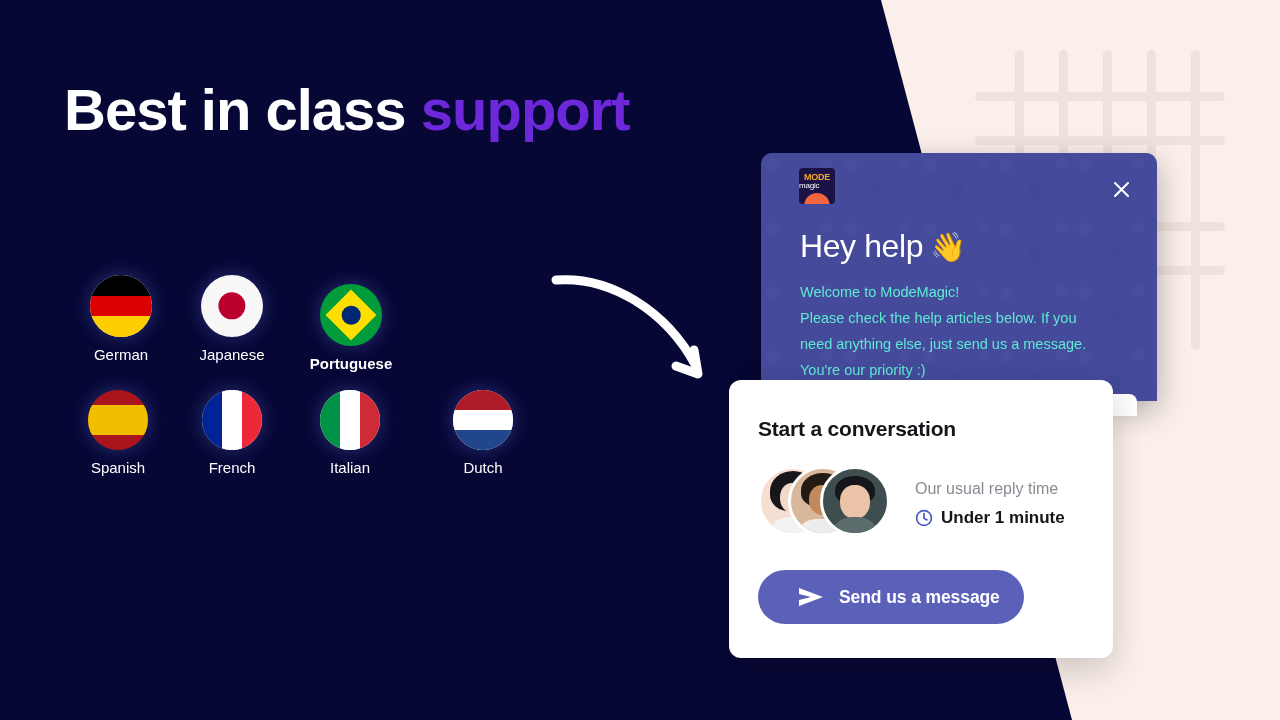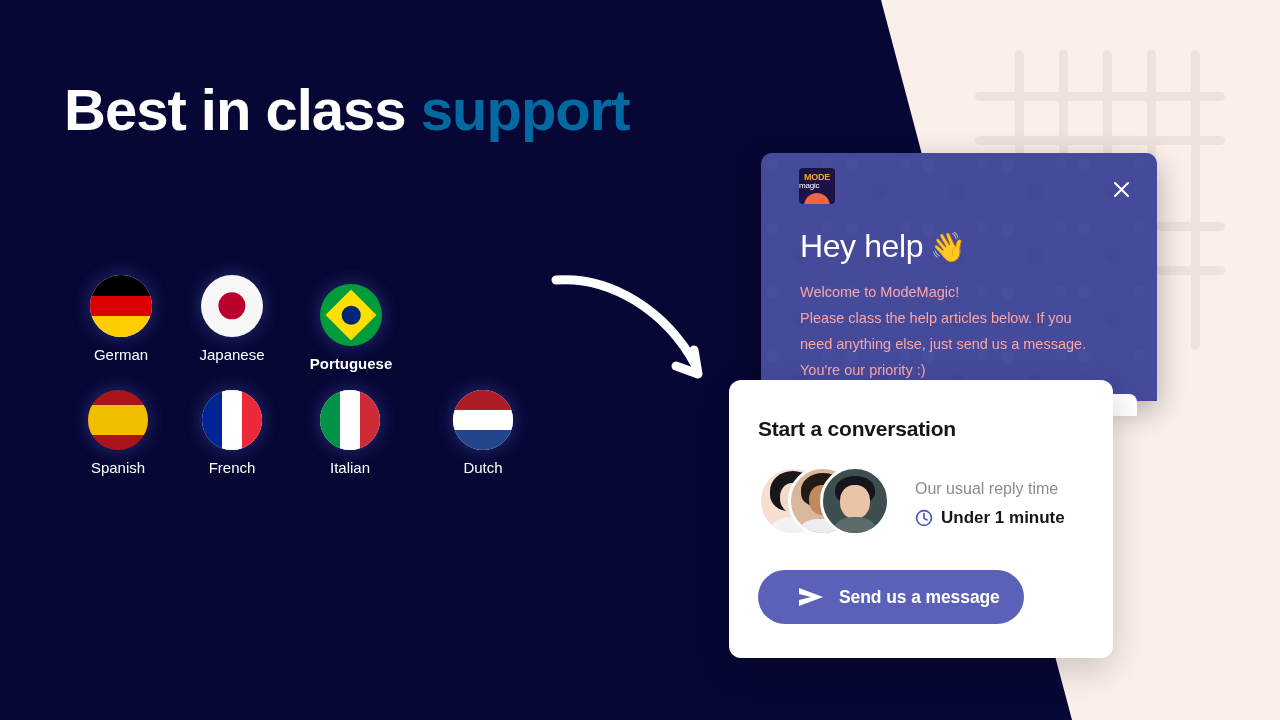--- a/index.html
+++ b/index.html
@@ -19,21 +19,21 @@
     background:#070736;
     clip-path:polygon(0 0, 881px 0, 1072px 720px, 0 720px);
   }
 
   
   .headline{
     position:absolute;left:64px;top:42px;
     font-size:58px;font-weight:bold;letter-spacing:-1px;
     color:#ffffff;line-height:1;white-space:nowrap;
   }
-  .headline .accent{color:#0369a1;}
+  .headline .accent{color:#6d28d9;}
 
   
   .flags{position:absolute;left:60px;top:250px;width:520px;height:250px;}
   .flag-item{position:absolute;text-align:center;}
   .flag-circle{
     border-radius:50%;overflow:hidden;position:relative;margin:0 auto;
     box-shadow:0 0 16px 3px rgba(120,140,255,.22);
     background:#fff;
   }
   .flag-label{
@@ -91,21 +91,21 @@
     display:flex;align-items:center;justify-content:center;cursor:pointer;
   }
   .chat-greeting{
     position:absolute;left:39px;top:75px;
     font-size:32px;color:#ffffff;font-weight:normal;letter-spacing:-.4px;
     white-space:nowrap;
   }
   .chat-greeting .wave{font-size:29px;margin-left:7px;}
   .chat-body{
     position:absolute;left:39px;top:126px;width:300px;
-    font-size:14.5px;line-height:26px;color:#fca5a5;
+    font-size:14.5px;line-height:26px;color:#5eead4;
   }
   .chat-peek{
     position:absolute;left:781px;top:394px;width:356px;height:22px;
     background:#ffffff;border-radius:8px 8px 0 0;
   }
 
   
   .conv-card{
     position:absolute;left:729px;top:380px;width:384px;height:278px;
     background:#ffffff;border-radius:12px;
@@ -259,21 +259,21 @@
         <path d="M2 2 L15 15 M15 2 L2 15" stroke="#ffffff" stroke-width="2.1" stroke-linecap="round"></path>
       </svg>
     </div>
 
     <div class="chat-greeting">
       <span>Hey help</span><span class="wave">👋</span>
     </div>
 
     <div class="chat-body">
       <div>Welcome to ModeMagic!</div>
-      <div>Please class the help articles below. If you need anything else, just send us a message. You're our priority :)</div>
+      <div>Please check the help articles below. If you need anything else, just send us a message. You're our priority :)</div>
     </div>
   </div>
 
   <div class="chat-peek"></div>
 
   <div class="conv-card">
     <div class="conv-title">Start a conversation</div>
 
     <div class="avatars">
       <div class="avatar a1">

